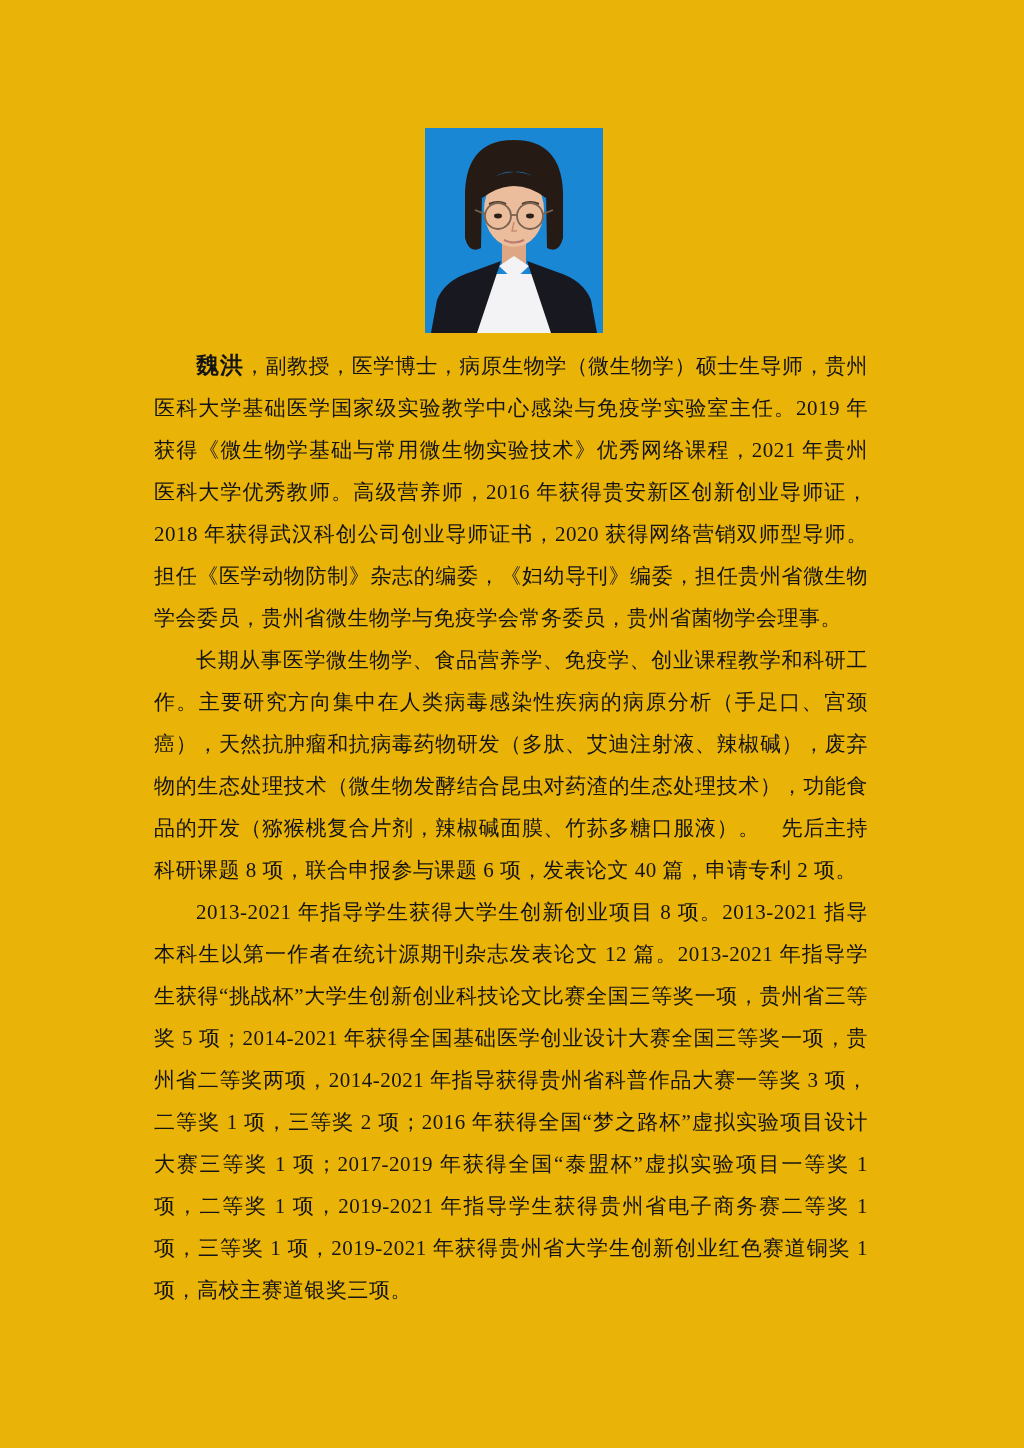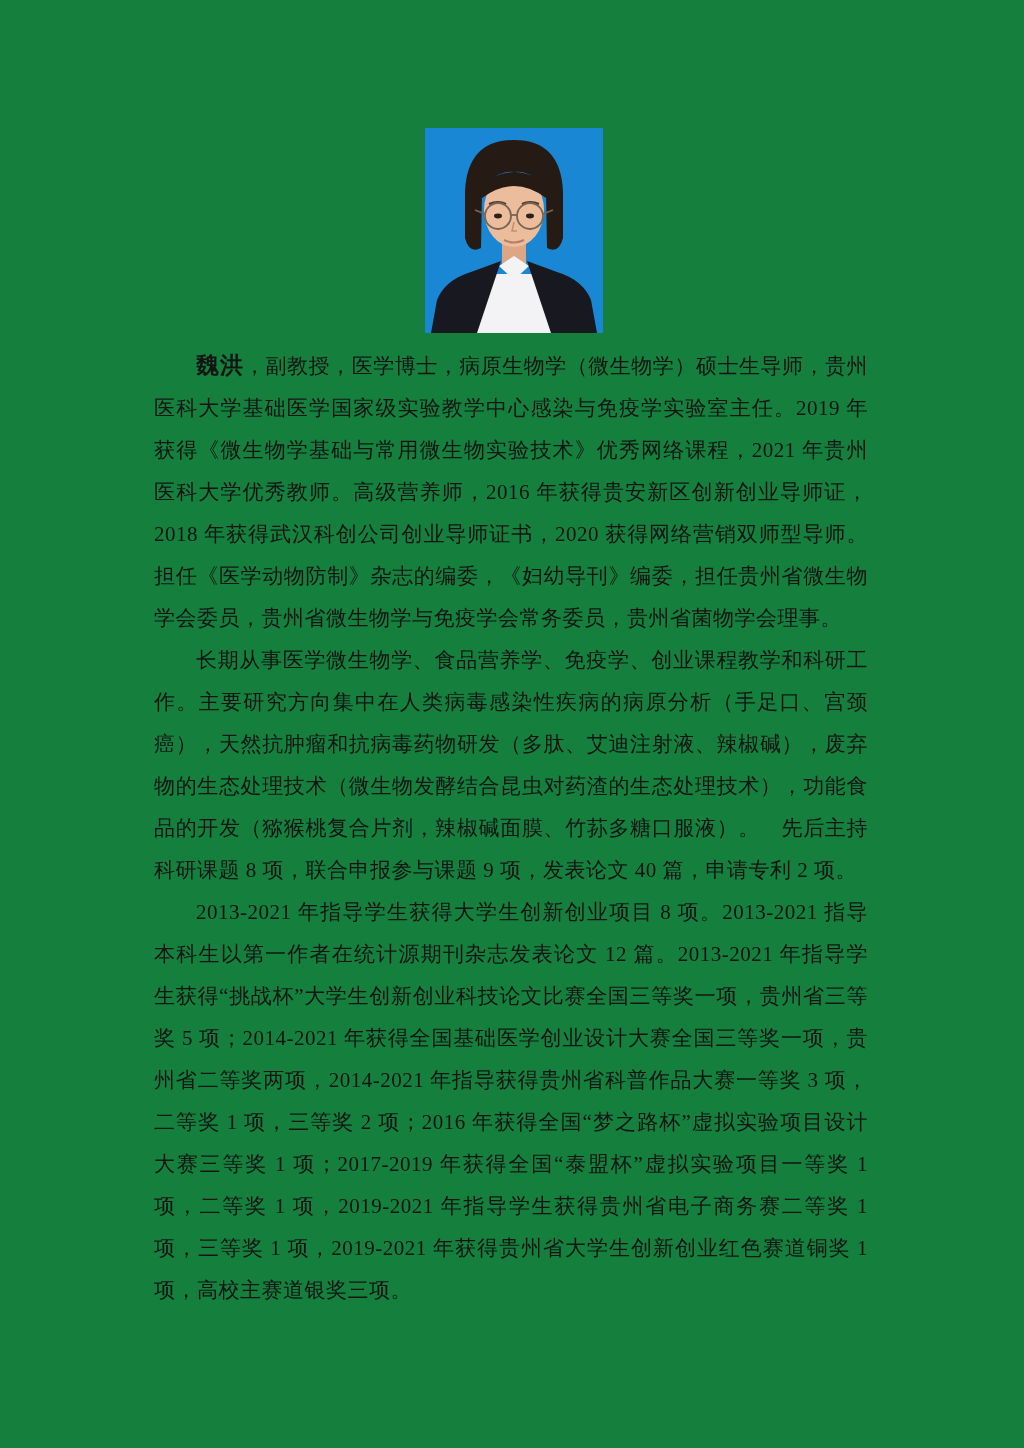--- a/index.html
+++ b/index.html
@@ -4,21 +4,21 @@
 <style>
   html, body {
     margin: 0;
     padding: 0;
     background: #ffffff;
   }
   .page {
     position: relative;
     width: 1024px;
     height: 1448px;
-    background: #15803d;
+    background: #eab308;
     overflow: hidden;
     font-family: "Liberation Serif", "DejaVu Serif", serif;
     color: #141414;
   }
   .photo-frame {
     position: absolute;
     left: 425px;
     top: 128px;
     width: 178px;
     height: 205px;
@@ -85,17 +85,17 @@
       <ellipse cx="73" cy="88" rx="4" ry="2.4" fill="#2c2019"></ellipse>
       <ellipse cx="105" cy="88" rx="4" ry="2.4" fill="#2c2019"></ellipse>
 
       <path d="M89,94 L87,103 L92,103" stroke="#c68d6d" stroke-width="1.5" fill="none"></path>
       <path d="M79,112 Q89,117 99,112" stroke="#b97b6e" stroke-width="2" fill="none"></path>
     </svg>
   </div>
 
   <div class="content">
     <p><span class="person-name">魏洪</span><span>，副教授，医学博士，病原生物学（微生物学）硕士生导师，贵州医科大学基础医学国家级实验教学中心感染与免疫学实验室主任。2019 年获得《微生物学基础与常用微生物实验技术》优秀网络课程，2021 年贵州医科大学优秀教师。高级营养师，2016 年获得贵安新区创新创业导师证，2018 年获得武汉科创公司创业导师证书，2020 获得网络营销双师型导师。担任《医学动物防制》杂志的编委，《妇幼导刊》编委，担任贵州省微生物学会委员，贵州省微生物学与免疫学会常务委员，贵州省菌物学会理事。</span></p>
-    <p>长期从事医学微生物学、食品营养学、免疫学、创业课程教学和科研工作。主要研究方向集中在人类病毒感染性疾病的病原分析（手足口、宫颈癌），天然抗肿瘤和抗病毒药物研发（多肽、艾迪注射液、辣椒碱），废弃物的生态处理技术（微生物发酵结合昆虫对药渣的生态处理技术），功能食品的开发（猕猴桃复合片剂，辣椒碱面膜、竹荪多糖口服液）。　先后主持科研课题 8 项，联合申报参与课题 9 项，发表论文 40 篇，申请专利 2 项。</p>
+    <p>长期从事医学微生物学、食品营养学、免疫学、创业课程教学和科研工作。主要研究方向集中在人类病毒感染性疾病的病原分析（手足口、宫颈癌），天然抗肿瘤和抗病毒药物研发（多肽、艾迪注射液、辣椒碱），废弃物的生态处理技术（微生物发酵结合昆虫对药渣的生态处理技术），功能食品的开发（猕猴桃复合片剂，辣椒碱面膜、竹荪多糖口服液）。　先后主持科研课题 8 项，联合申报参与课题 6 项，发表论文 40 篇，申请专利 2 项。</p>
     <p>2013-2021 年指导学生获得大学生创新创业项目 8 项。2013-2021 指导本科生以第一作者在统计源期刊杂志发表论文 12 篇。2013-2021 年指导学生获得“挑战杯”大学生创新创业科技论文比赛全国三等奖一项，贵州省三等奖 5 项；2014-2021 年获得全国基础医学创业设计大赛全国三等奖一项，贵州省二等奖两项，2014-2021 年指导获得贵州省科普作品大赛一等奖 3 项，二等奖 1 项，三等奖 2 项；2016 年获得全国“梦之路杯”虚拟实验项目设计大赛三等奖 1 项；2017-2019 年获得全国“泰盟杯”虚拟实验项目一等奖 1 项，二等奖 1 项，2019-2021 年指导学生获得贵州省电子商务赛二等奖 1 项，三等奖 1 项，2019-2021 年获得贵州省大学生创新创业红色赛道铜奖 1 项，高校主赛道银奖三项。</p>
   </div>
 
 </div>
 
 </body></html>

